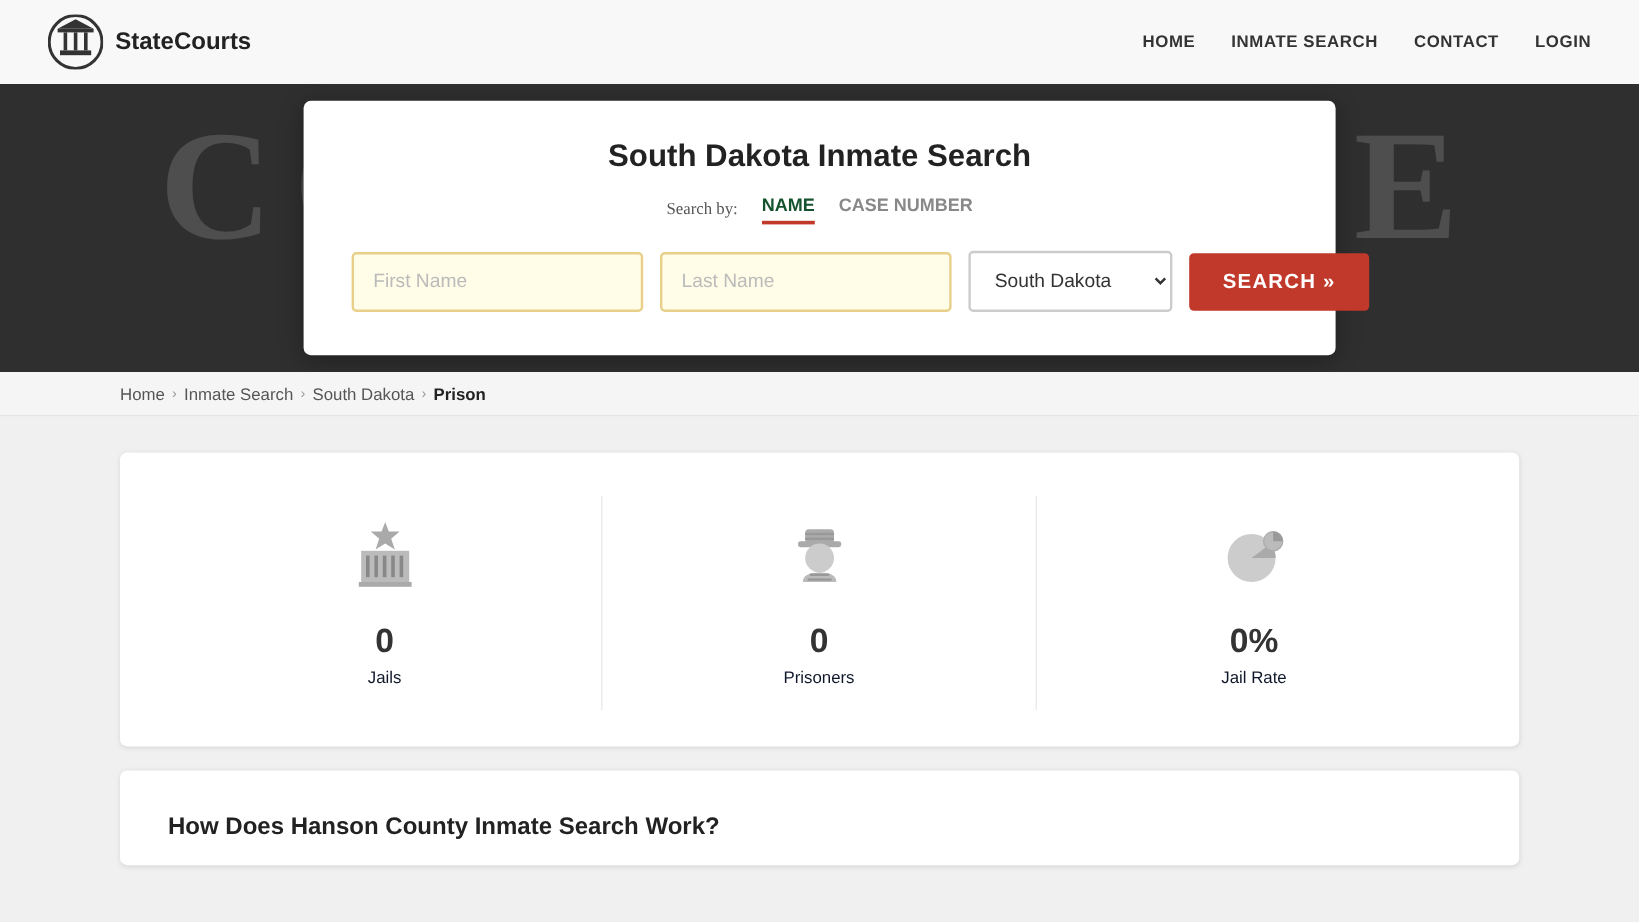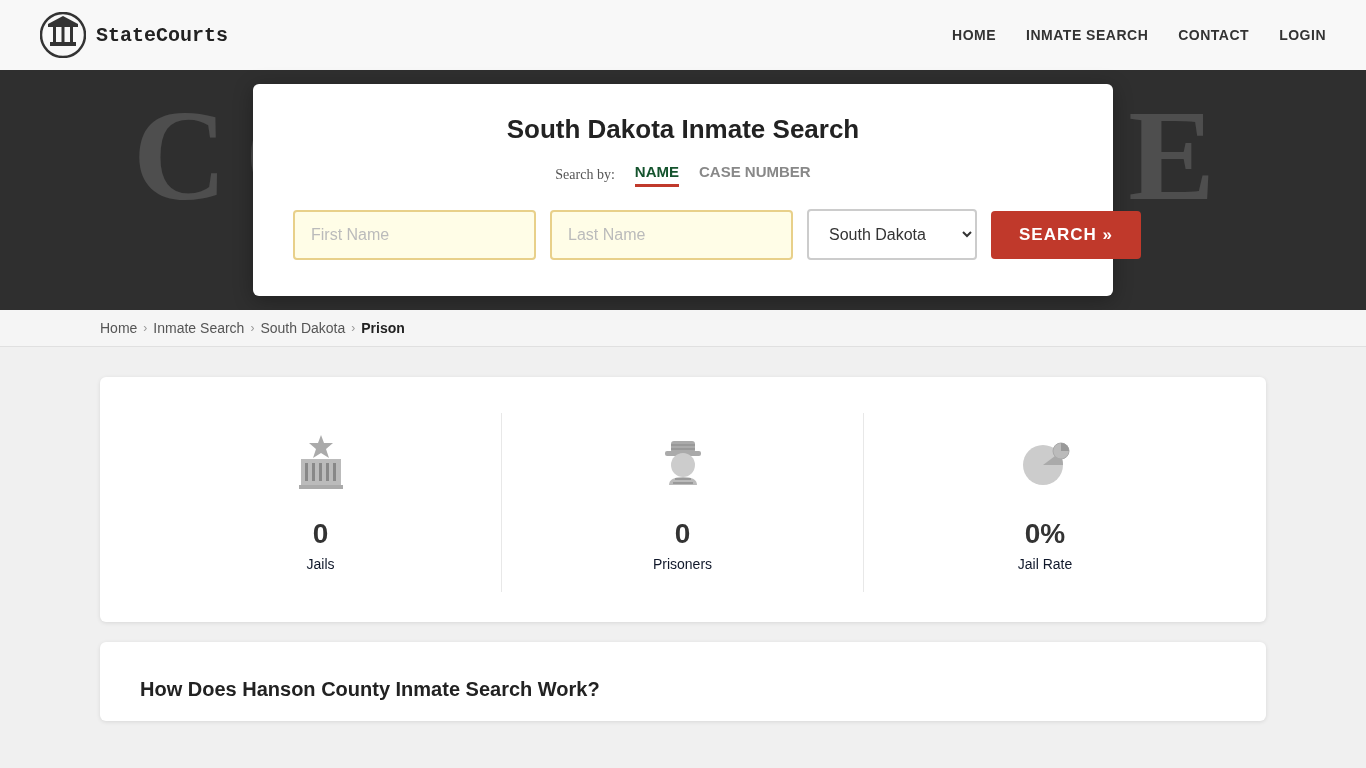--- a/index.html
+++ b/index.html
@@ -50,21 +50,20 @@
       color: #333;
     }
     .logo-icon {
       width: 46px;
       height: 46px;
     }
     .logo-text {
       font-size: 20px;
       font-weight: bold;
       color: #222;
-      font-family: Liberation Mono, monospace;
     }
     .nav-links {
       margin-left: auto;
       display: flex;
       gap: 30px;
       list-style: none;
     }
     .nav-links li a {
       text-decoration: none;
       font-size: 14px;

